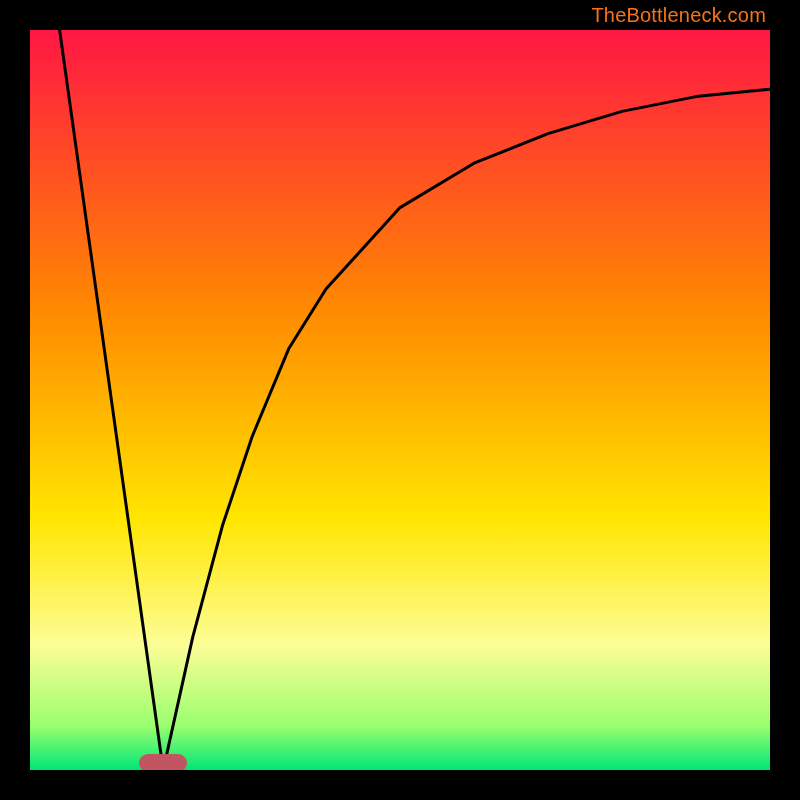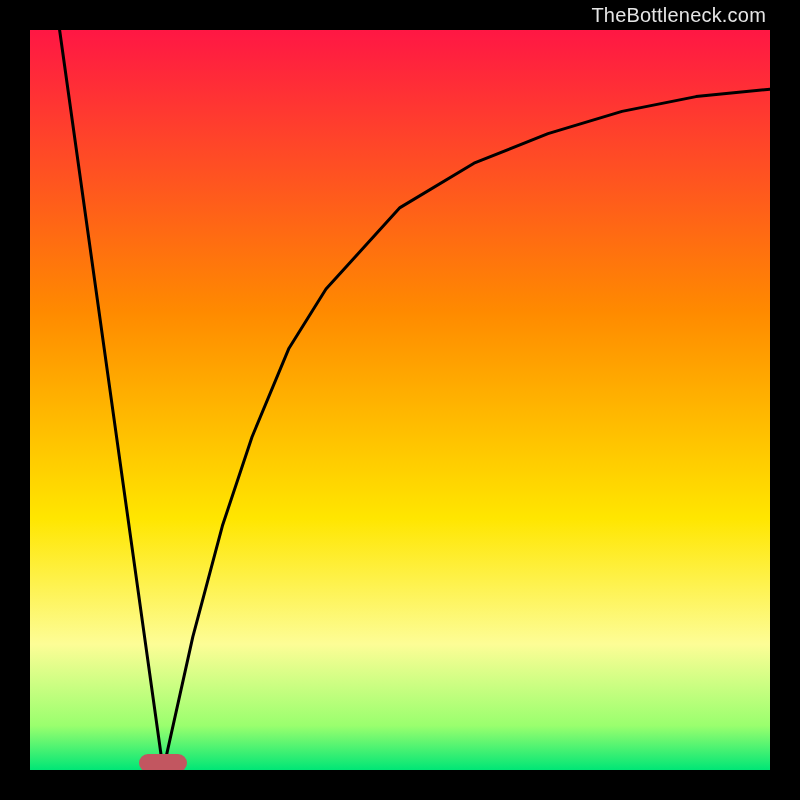--- a/index.html
+++ b/index.html
@@ -29,21 +29,21 @@
     position: absolute;
     left: 0;
     top: 0;
     width: 100%;
     height: 100%;
   }
   .watermark {
     position: absolute;
     top: 4px;
     right: 34px;
-    color: #e5e5e5;
+    color: #f97316;
     font-size: 20px;
     font-weight: 400;
     letter-spacing: 0.2px;
   }
   svg.curve {
     position: absolute;
     left: 0;
     top: 0;
     width: 100%;
     height: 100%;

